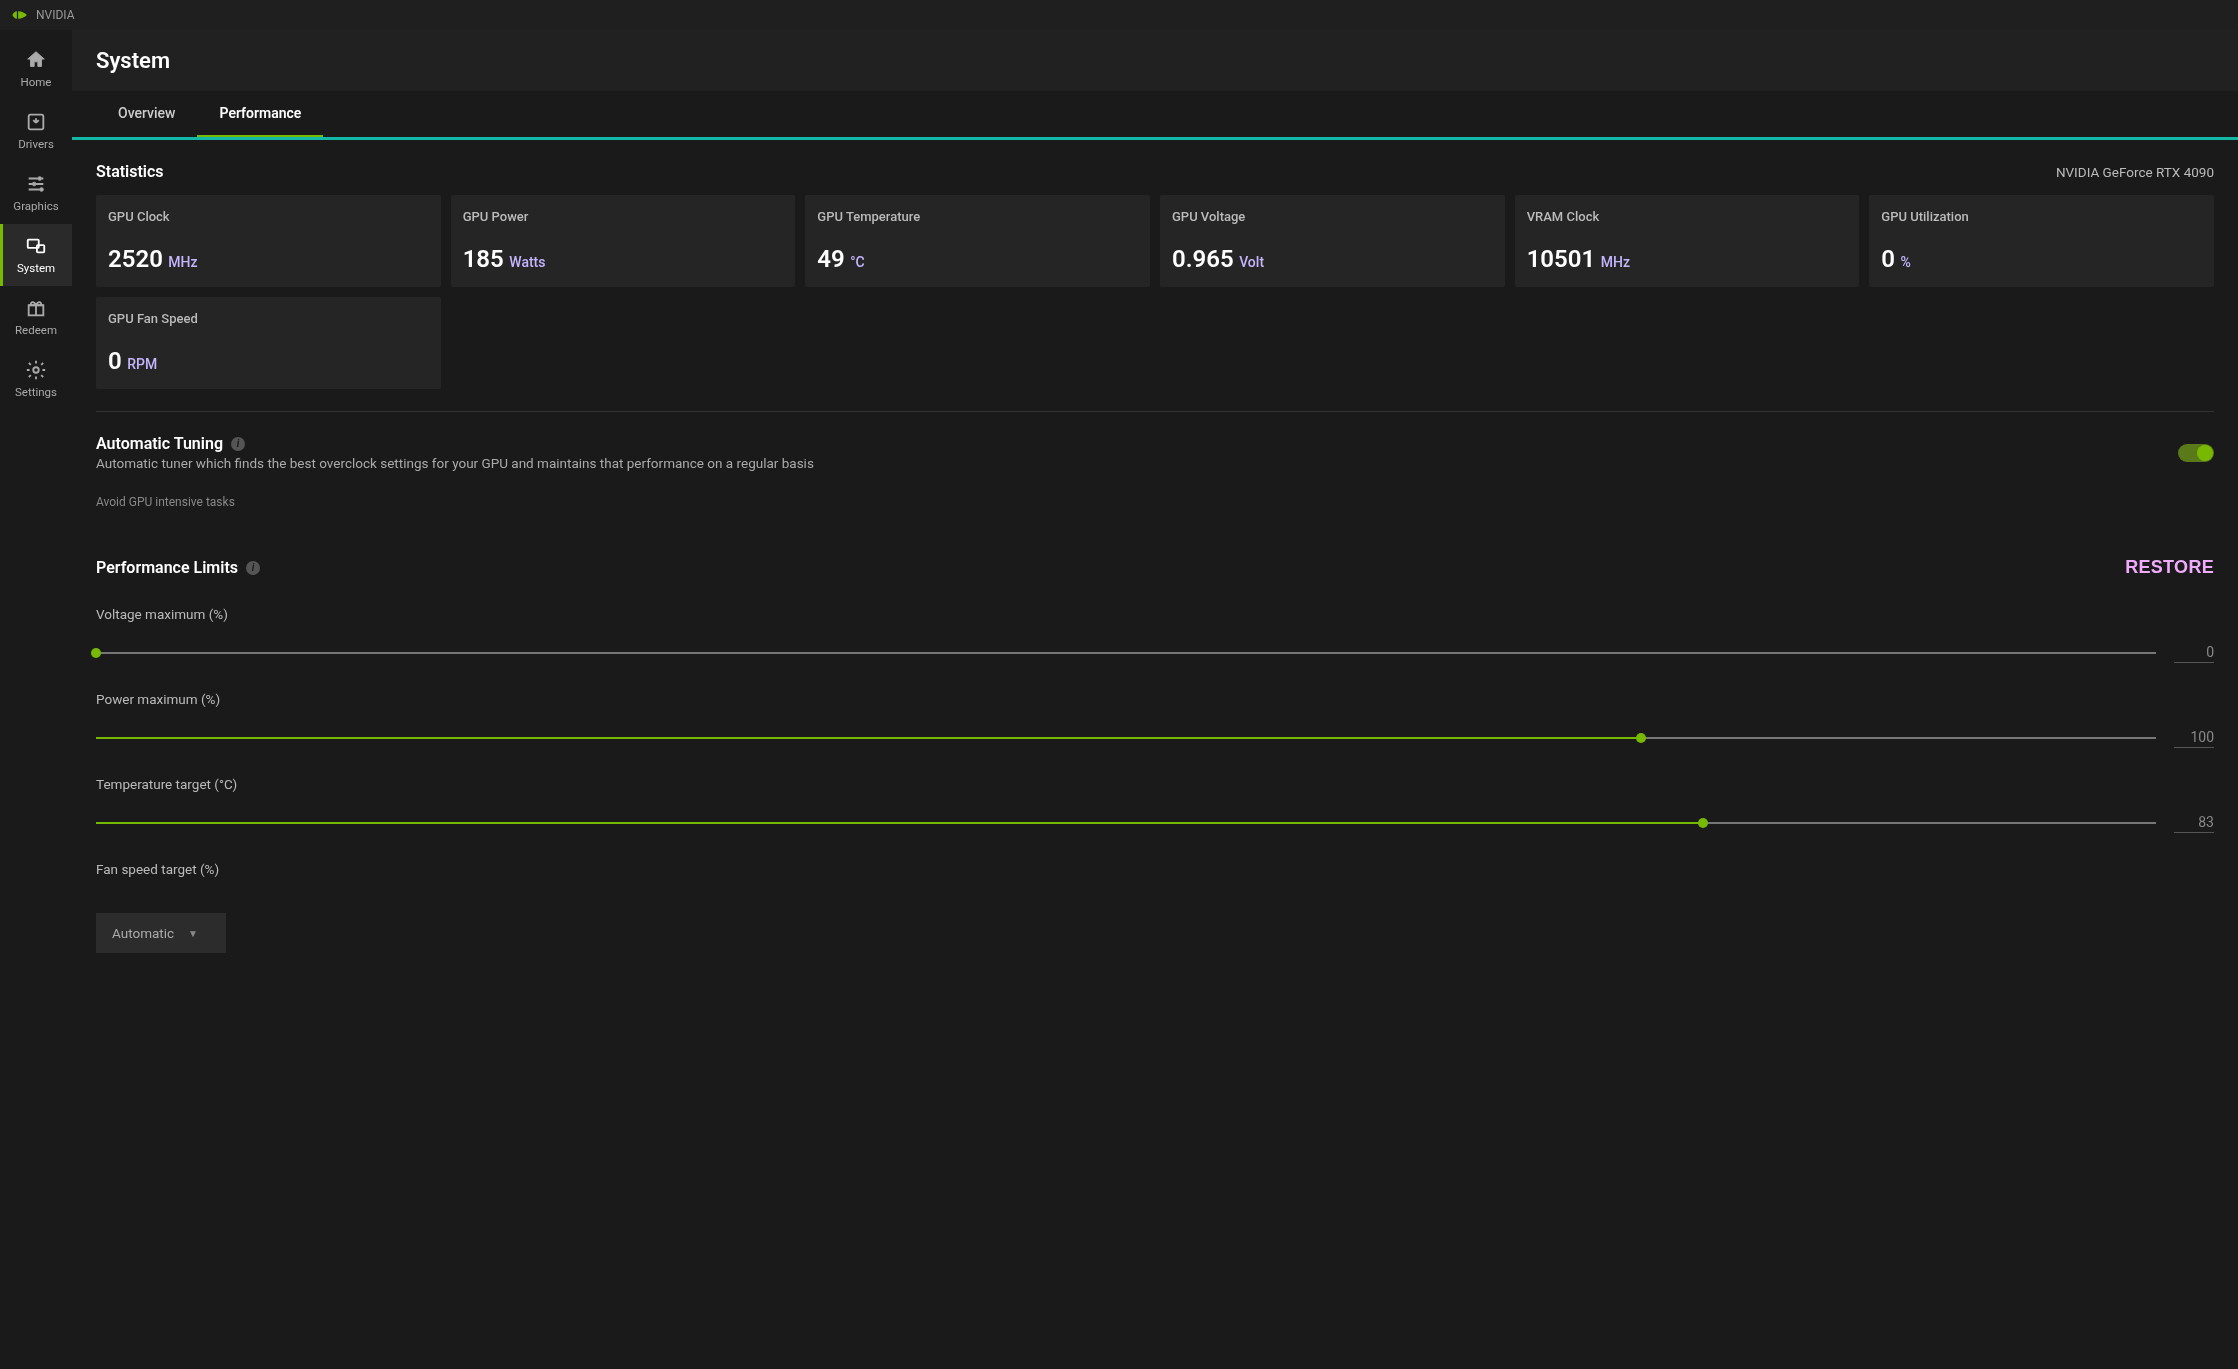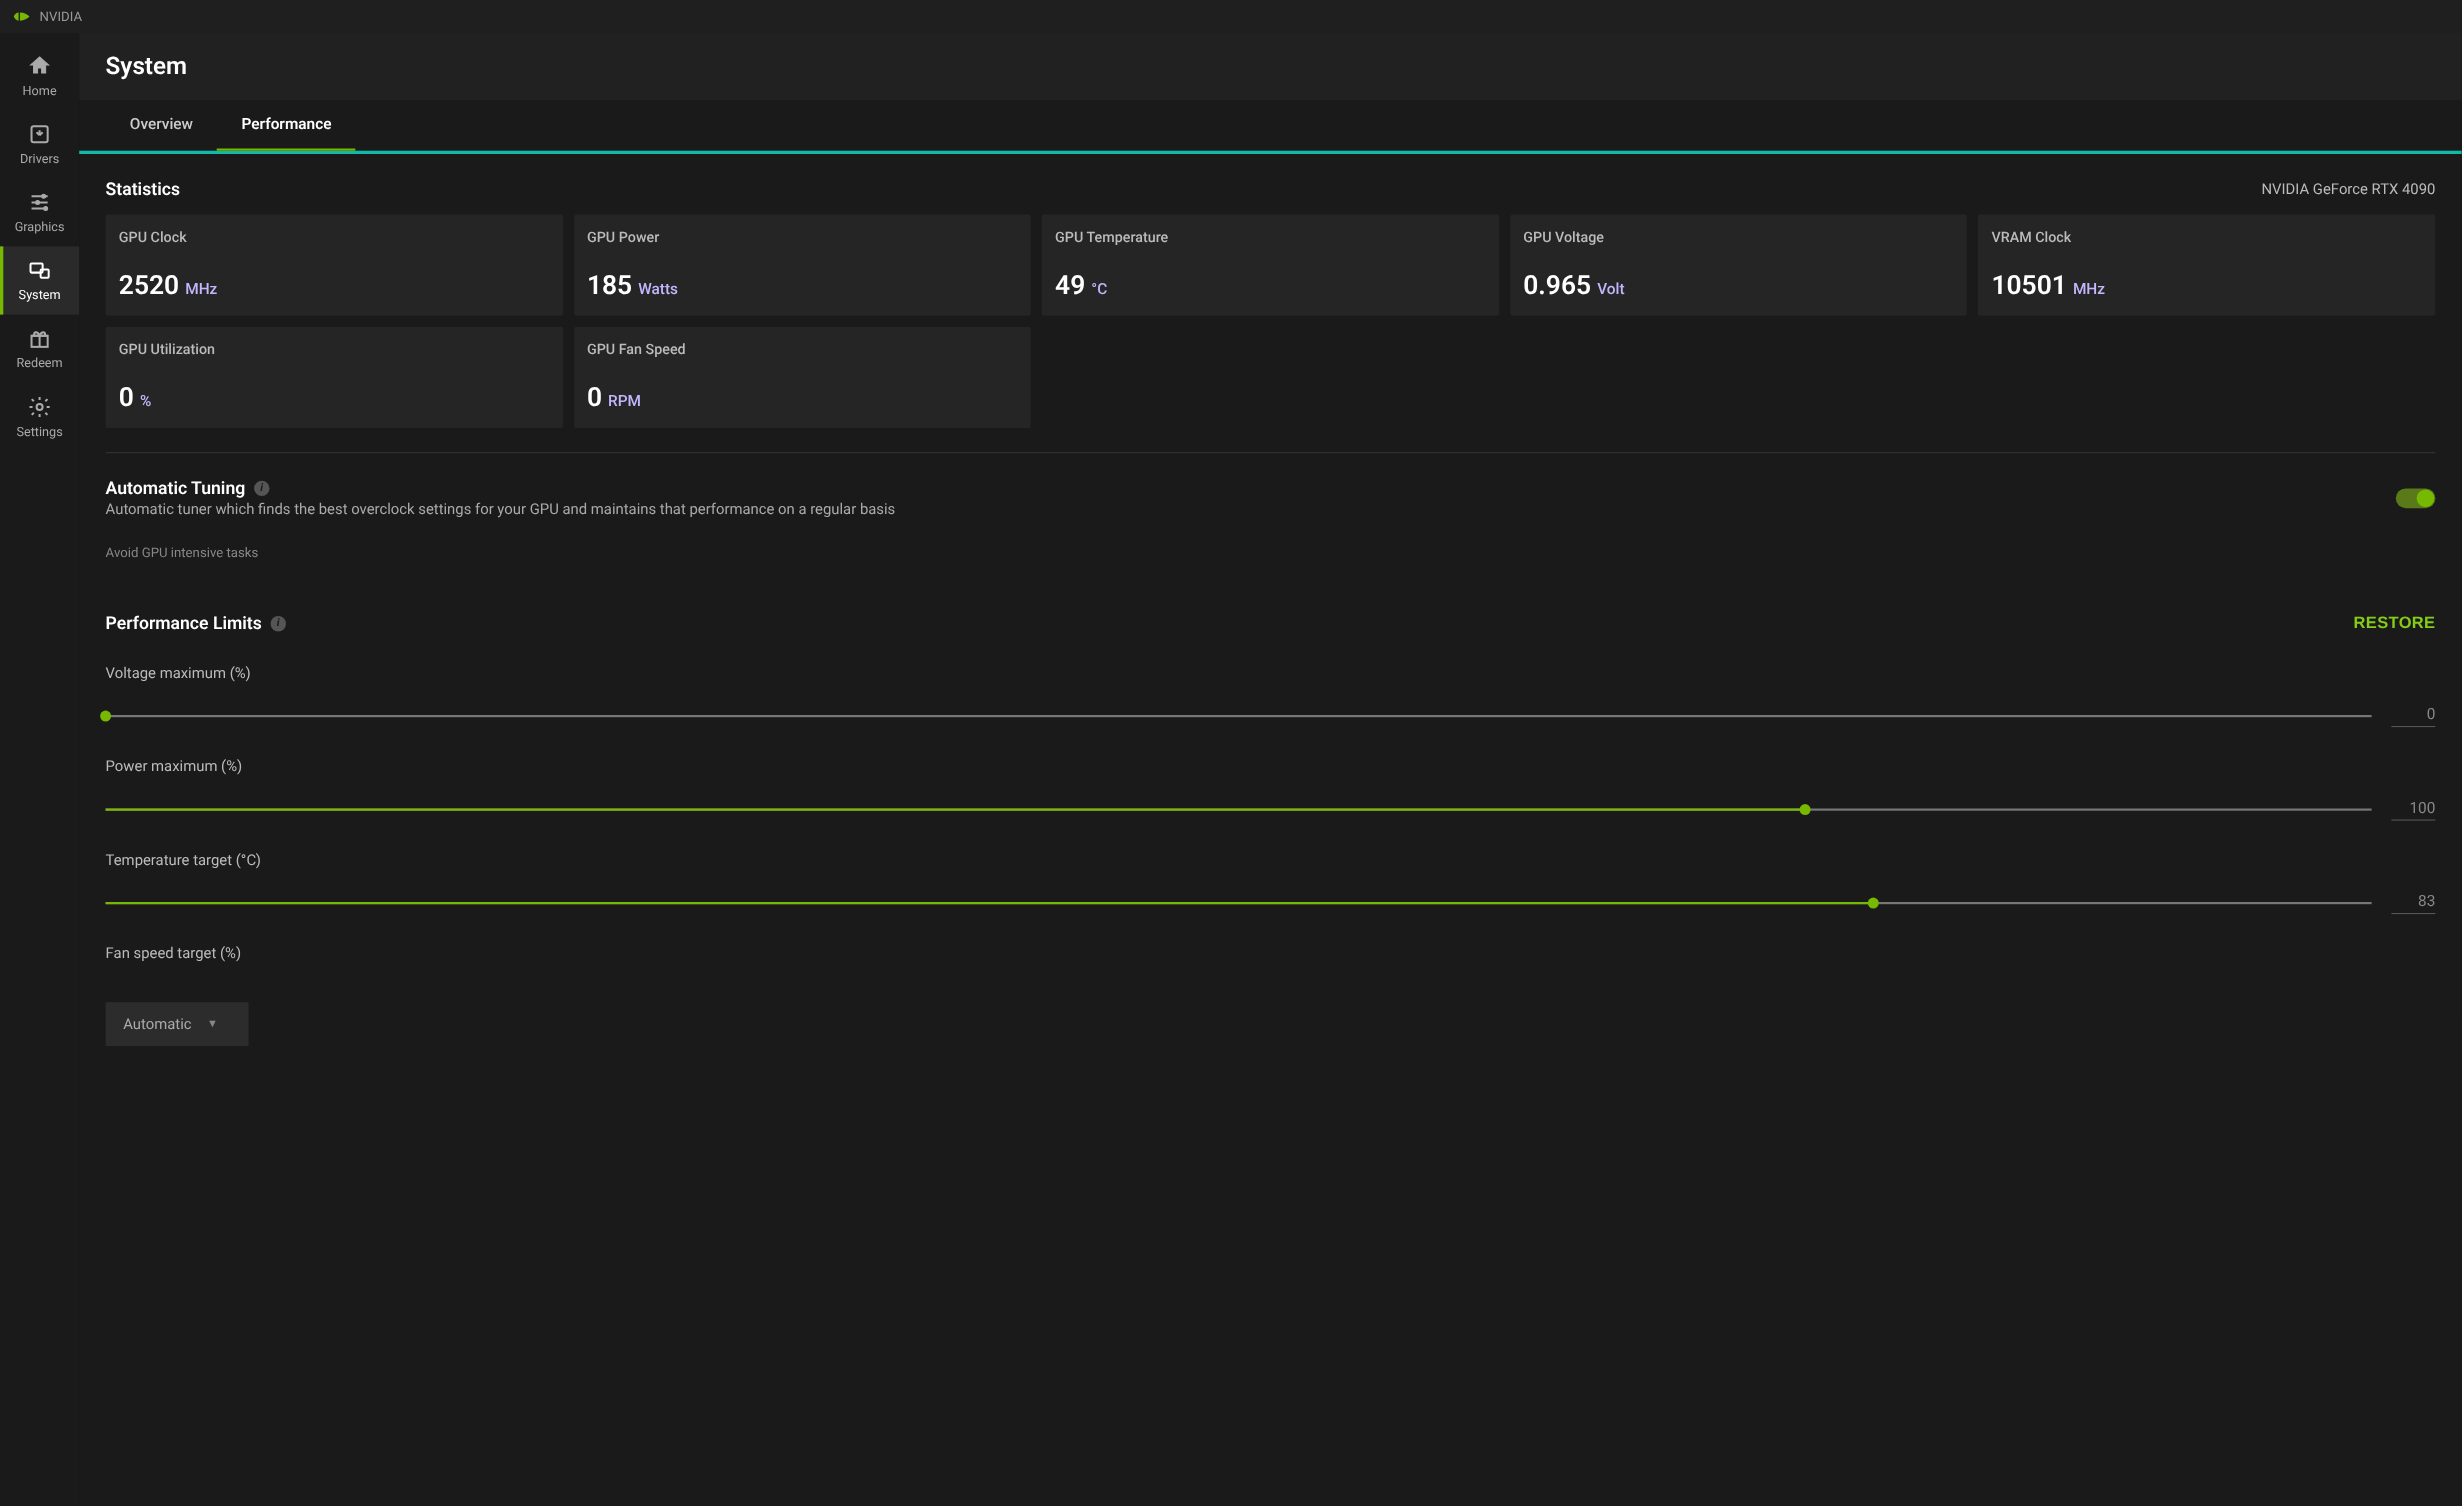--- a/index.html
+++ b/index.html
@@ -121,21 +121,21 @@
     display: inline-flex;
     align-items: center; justify-content: center;
     font-size: 10px;
     font-weight: bold;
     font-style: italic;
     cursor: help;
   }
 
   .stats-grid {
     display: grid;
-    grid-template-columns: repeat(5, 1fr);
+    grid-template-columns: repeat(6, 1fr);
     gap: 10px;
   }
   .stat-card {
     background: #252525;
     padding: 14px 12px;
     border-radius: 2px;
     min-height: 92px;
     display: flex;
     flex-direction: column;
     justify-content: space-between;
@@ -184,22 +184,22 @@
     background: none; border: none;
     color: #fff; font-weight: 600;
     font-size: 13px; letter-spacing: 0.3px;
     cursor: pointer;
     padding: 4px 2px;
   }
   .scan-hint { color: #888; font-size: 12px; margin-top: 6px; }
 
   .restore-btn {
     background: none; border: none;
-    color: #84cc16; font-weight: 600;
-    font-size: 15px; letter-spacing: 0.3px;
+    color: #f0abfc; font-weight: 600;
+    font-size: 18px; letter-spacing: 0.3px;
     cursor: pointer;
   }
 
   .slider-group { margin-top: 28px; }
   .slider-label { color: #bbb; font-size: 13.5px; margin-bottom: 20px; }
   .slider-row { display: flex; align-items: center; gap: 18px; }
   .slider {
     flex: 1; height: 2px; background: #777;
     position: relative;
   }

